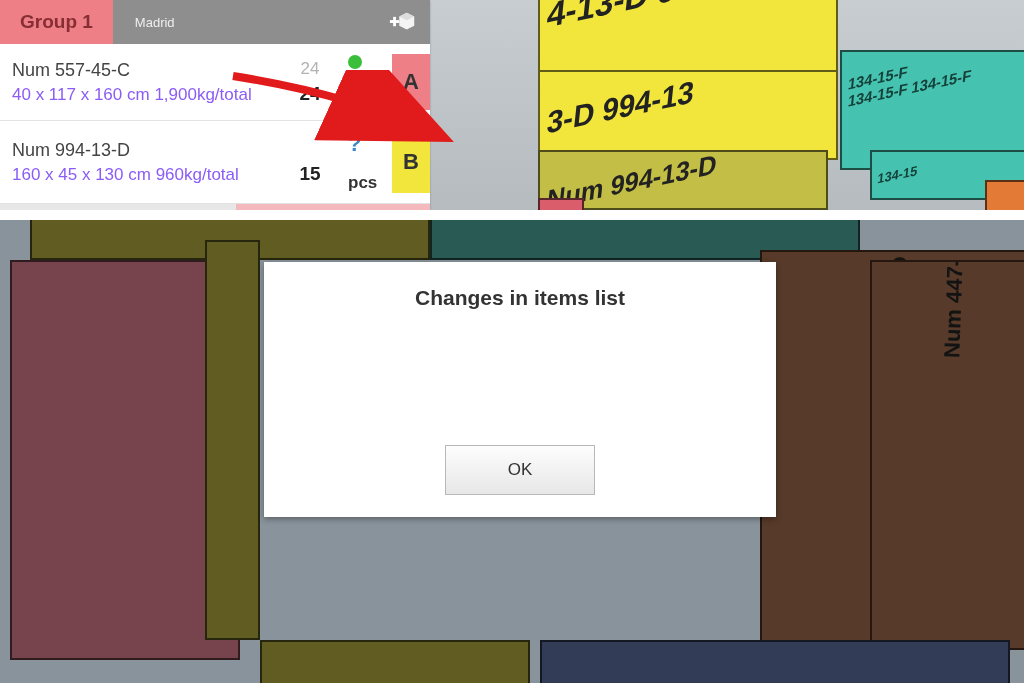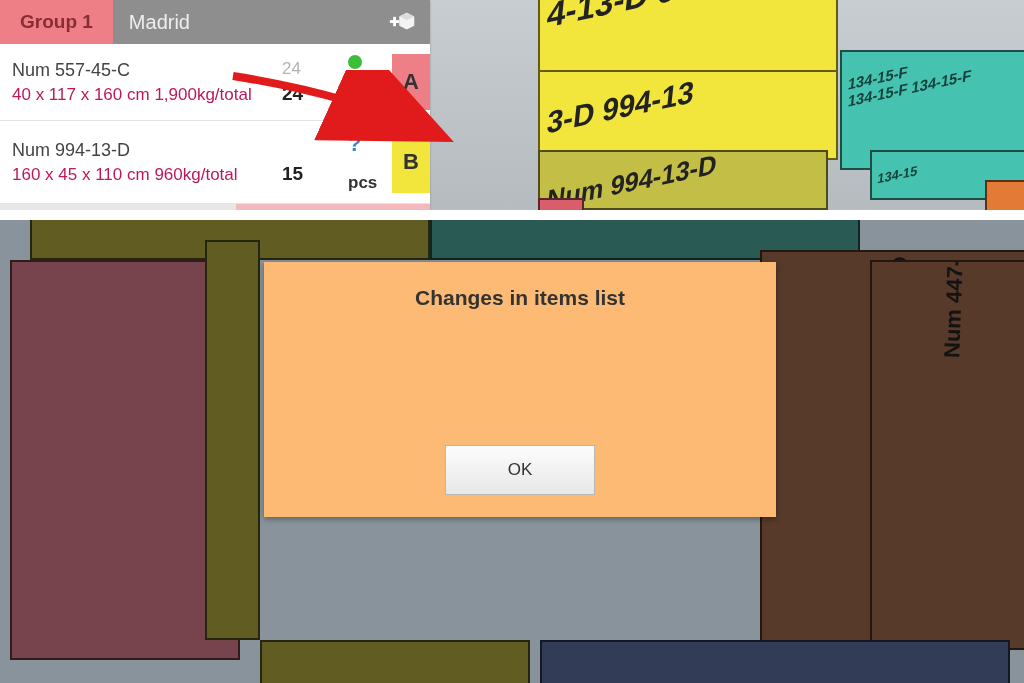--- a/index.html
+++ b/index.html
@@ -61,44 +61,44 @@
     background: #ef7f87;
     color: #862e34;
     font-weight: 700;
     padding: 0 20px;
     display: flex; align-items: center;
     font-size: 19px;
   }
   .location {
     flex: 1;
     display: flex; align-items: center;
-    padding-left: 16px;
+    padding-left: 22px;
     color: #eee;
-    font-size: 20px;
+    font-size: 13px;
   }
   .add-btn {
     width: 54px;
     display: flex; align-items: center; justify-content: center;
     cursor: pointer;
   }
   .add-btn svg { width: 30px; height: 30px; fill: #fff; }
 
   .item-row {
     position: relative;
     display: grid;
     grid-template-columns: 1fr 60px 50px 38px;
     align-items: center;
     padding: 10px 0 10px 12px;
     border-bottom: 1px solid #e3e3e3;
   }
   .item-row:last-child { border-bottom: none; }
   .item-text .name { color: #444; font-size: 18px; }
-  .item-text .dims { color: #be185d; font-size: 17px; margin-top: 4px; }
-
-  .count-col { text-align: left; padding-right: 4px; }
+  .item-text .dims { color: #8b5cf6; font-size: 17px; margin-top: 4px; }
+
+  .count-col { text-align: center; padding-right: 4px; }
   .count-top { color: #b3b3b3; font-size: 17px; }
   .count-bot { color: #222; font-weight: 700; font-size: 19px; margin-top: 4px; }
 
   .status-col { text-align: left; padding-left: 6px; }
   .status-dot { width: 14px; height: 14px; border-radius: 50%; display:inline-block; }
   .green { background: #3bbf3b; }
   .qmark { color: #3a87c9; font-weight: 700; font-size: 22px; }
   .pcs-label { color:#333; font-size:17px; font-weight:600; display:block; margin-top:16px; }
 
   .letter-col {
@@ -146,21 +146,21 @@
   .brown  { background: #9e6a4a; }
   .tealD  { background: #4aa699; }
   .oliveD { background: #b0a73e; }
   .navy   { background: #5b6d9d; }
 
   
   .dialog {
     position: absolute;
     left: 264px; top: 42px;
     width: 512px;
-    background: #fdba74;
+    background: #ffffff;
     padding: 24px 30px 22px;
     font-size: 17px;
     color: #333;
     box-shadow: 0 2px 6px rgba(0,0,0,0.35);
   }
   .dialog h2 {
     text-align: center;
     font-size: 21px;
     font-weight: 700;
     margin-bottom: 20px;
@@ -235,21 +235,21 @@
       <div class="status-col">
         <span class="status-dot green"></span>
         <span class="pcs-label">pcs</span>
       </div>
       <div class="letter-col lc-a">A</div>
     </div>
 
     <div class="item-row">
       <div class="item-text">
         <div class="name">Num 994-13-D</div>
-        <div class="dims">160 x 45 x 110 cm 960kg/total</div>
+        <div class="dims">160 x 45 x 130 cm 960kg/total</div>
       </div>
       <div class="count-col">
         <div class="count-top" style="visibility:hidden">.</div>
         <div class="count-bot">15</div>
       </div>
       <div class="status-col">
         <span class="qmark">?</span>
         <span class="pcs-label">pcs</span>
       </div>
       <div class="letter-col lc-b">B</div>

